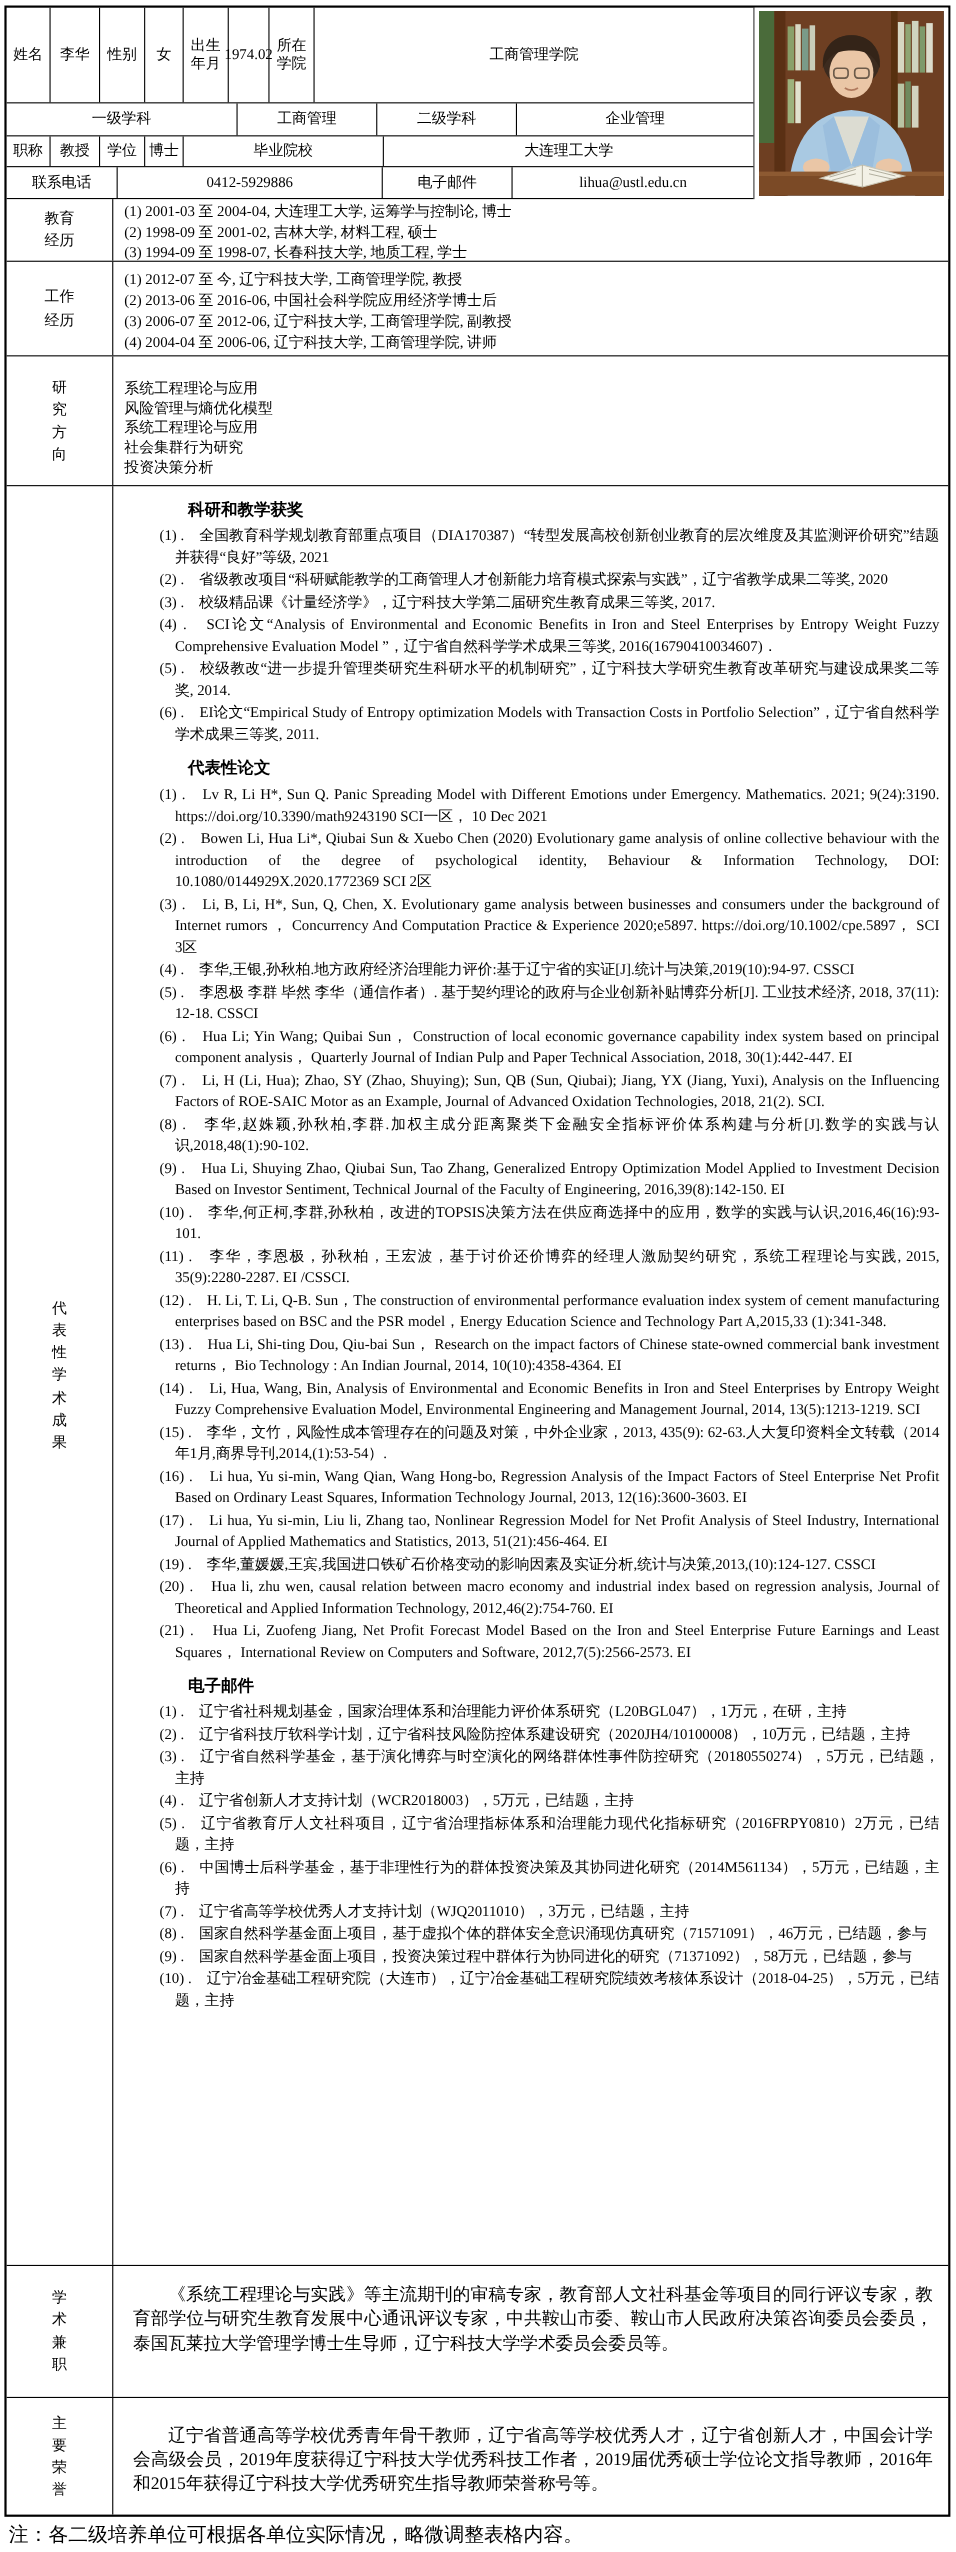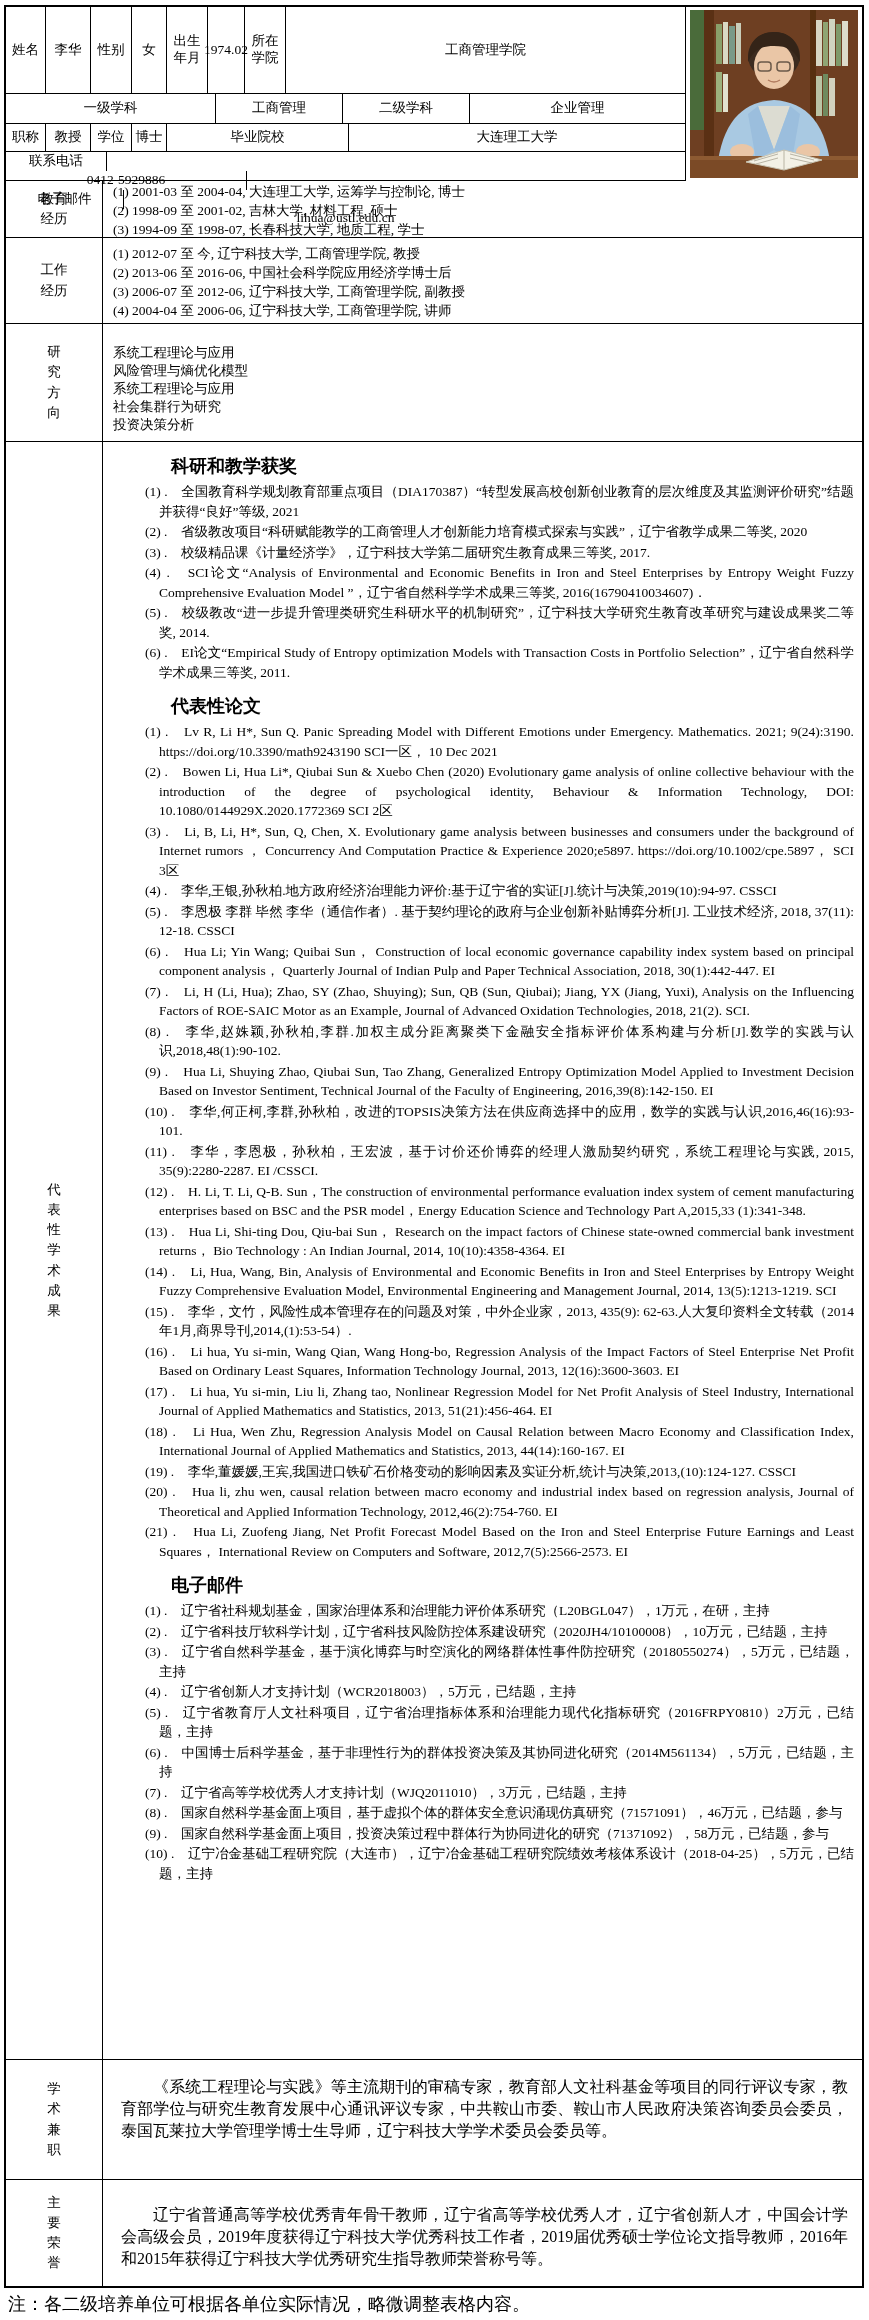--- a/index.html
+++ b/index.html
@@ -25,21 +25,21 @@
   .hcell{
     box-sizing:border-box;border-right:1px solid #000;
     display:flex;align-items:center;justify-content:center;
     text-align:center;font-size:13.5px;line-height:1.25;
     padding:1px 2px;
   }
   .hcell.last{border-right:none;flex:1;}
   .r1{height:87px;}
   .r2{height:30px;}
   .r3{height:28px;}
-  .r4{height:29px;border-bottom:1px solid #000;flex-direction:column;}
+  .r4{height:29px;border-bottom:1px solid #000;}
   .w40{width:40px;} .w45{width:45px;} .w41{width:41px;} .w35{width:35px;}
   .w37{width:37px;} .w101{width:101px;} .w241{width:241px;} .w118{width:118px;}
   .w210{width:210px;} .w127{width:127px;} .w182{width:182px;}
   .wrapcell{white-space:normal;width:41px;}
   
   .brow{display:flex;border-bottom:1px solid #000;box-sizing:border-box;}
   .brow:last-child{border-bottom:none;}
   .blabel{
     width:97px;box-sizing:border-box;border-right:1px solid #000;
     display:flex;align-items:center;justify-content:center;
@@ -49,21 +49,21 @@
   .vl2{width:30px;}   
   .vl1{width:15px;}   
   .bcontent{flex:1;box-sizing:border-box;padding:2px 6px 2px 10px;font-size:13.5px;}
   .lines .li{line-height:19px;white-space:nowrap;}
   .edu{height:57px;} .edu .bcontent{padding-top:1px;}
   .work{height:86px;} .work .bcontent{padding-top:6px;}
   .research{height:118px;} .research .bcontent{padding-top:20px;}
   .research .li{line-height:18px;}
   .ach{min-height:1618px;}
   .ach .bcontent{padding:4px 8px 10px 10px;}
-  .sec-title{font-weight:bold;font-size:18px;padding-left:58px;margin:12px 0 4px 0;}
+  .sec-title{font-weight:bold;font-size:15px;padding-left:58px;margin:12px 0 4px 0;}
   .sec-title.first{margin-top:8px;}
   .items .li{
     font-size:13.5px;line-height:19.5px;
     text-align:justify;
     padding-left:46px;text-indent:-14px;
     margin:1px 0;
   }
   .service{height:120px;} .honors{height:106px;}
   .para{
     font-size:16px;line-height:22px;text-align:justify;
@@ -233,21 +233,20 @@
             <div class="li">(8) .　李华,赵姝颖,孙秋柏,李群.加权主成分距离聚类下金融安全指标评价体系构建与分析[J].数学的实践与认识,2018,48(1):90-102.</div>
             <div class="li">(9) .　Hua Li, Shuying Zhao, Qiubai Sun, Tao Zhang, Generalized Entropy Optimization Model Applied to Investment Decision Based on Investor Sentiment, Technical Journal of the Faculty of Engineering, 2016,39(8):142-150. EI</div>
             <div class="li">(10) .　李华,何正柯,李群,孙秋柏，改进的TOPSIS决策方法在供应商选择中的应用，数学的实践与认识,2016,46(16):93-101.</div>
             <div class="li">(11) .　李华，李恩极，孙秋柏，王宏波，基于讨价还价博弈的经理人激励契约研究，系统工程理论与实践, 2015, 35(9):2280-2287. EI /CSSCI.</div>
             <div class="li">(12) .　H. Li, T. Li, Q-B. Sun，The construction of environmental performance evaluation index system of cement manufacturing enterprises based on BSC and the PSR model，Energy Education Science and Technology Part A,2015,33 (1):341-348.</div>
             <div class="li">(13) .　Hua Li, Shi-ting Dou, Qiu-bai Sun， Research on the impact factors of Chinese state-owned commercial bank investment returns， Bio Technology : An Indian Journal, 2014, 10(10):4358-4364. EI</div>
             <div class="li">(14) .　Li, Hua, Wang, Bin, Analysis of Environmental and Economic Benefits in Iron and Steel Enterprises by Entropy Weight Fuzzy Comprehensive Evaluation Model, Environmental Engineering and Management Journal, 2014, 13(5):1213-1219.  SCI</div>
             <div class="li">(15) .　李华，文竹，风险性成本管理存在的问题及对策，中外企业家，2013, 435(9): 62-63.人大复印资料全文转载（2014年1月,商界导刊,2014,(1):53-54）.</div>
             <div class="li">(16) .　Li hua, Yu si-min, Wang Qian, Wang Hong-bo, Regression Analysis of the Impact Factors of Steel Enterprise Net Profit Based on Ordinary Least Squares, Information Technology Journal, 2013, 12(16):3600-3603. EI</div>
             <div class="li">(17) .　Li hua, Yu si-min, Liu li, Zhang tao, Nonlinear Regression Model for Net Profit Analysis of Steel Industry, International Journal of Applied Mathematics and Statistics, 2013, 51(21):456-464. EI</div>
-            <div class="li">(18) .　Li Hua, Wen Zhu, Regression Analysis Model on Causal Relation between Macro Economy and Classification Index, International Journal of Applied Mathematics and Statistics, 2013, 44(14):160-167. EI</div>
             <div class="li">(19) .　李华,董媛媛,王宾,我国进口铁矿石价格变动的影响因素及实证分析,统计与决策,2013,(10):124-127. CSSCI</div>
             <div class="li">(20) .　Hua li, zhu wen, causal relation between macro economy and industrial index based on regression analysis, Journal of Theoretical and Applied Information Technology, 2012,46(2):754-760. EI</div>
             <div class="li">(21) .　Hua Li, Zuofeng Jiang, Net Profit Forecast Model Based on the Iron and Steel Enterprise Future Earnings and Least Squares， International Review on Computers and Software, 2012,7(5):2566-2573. EI</div>
           </div>
         <div class="sec-title">电子邮件</div>
         <div class="items">
             <div class="li">(1) .　辽宁省社科规划基金，国家治理体系和治理能力评价体系研究（L20BGL047），1万元，在研，主持</div>
             <div class="li">(2) .　辽宁省科技厅软科学计划，辽宁省科技风险防控体系建设研究（2020JH4/10100008），10万元，已结题，主持</div>
             <div class="li">(3) .　辽宁省自然科学基金，基于演化博弈与时空演化的网络群体性事件防控研究（20180550274），5万元，已结题，主持</div>
             <div class="li">(4) .　辽宁省创新人才支持计划（WCR2018003），5万元，已结题，主持</div>

